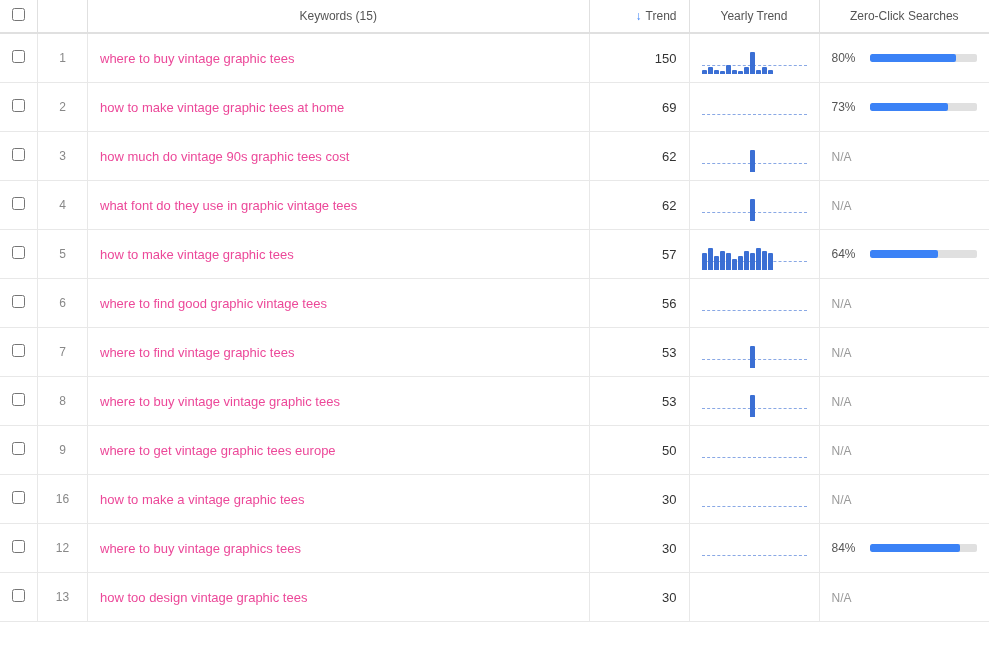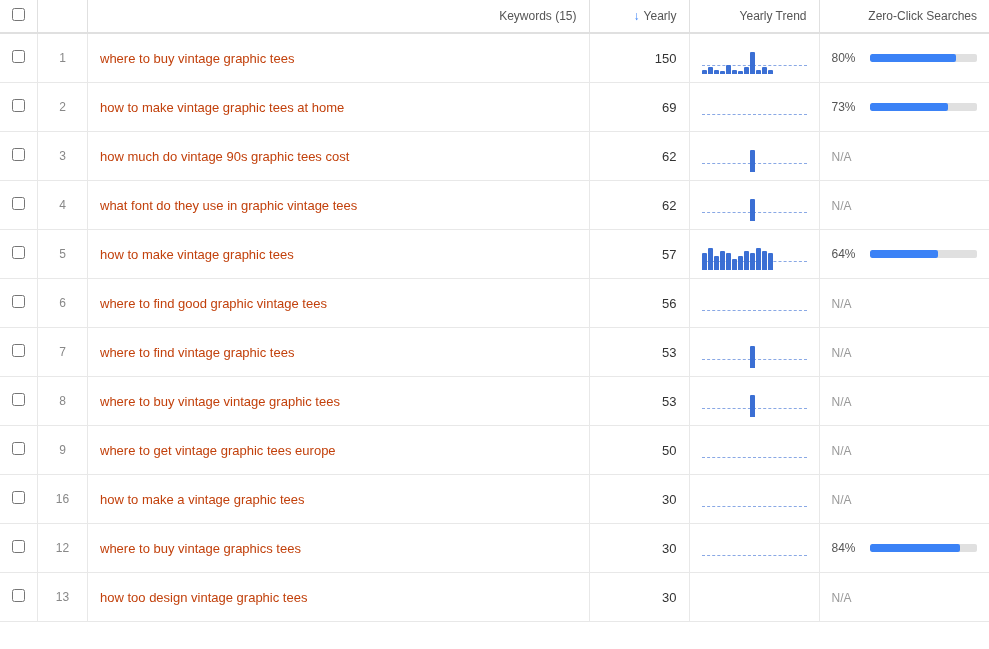--- a/index.html
+++ b/index.html
@@ -4,21 +4,21 @@
   <style>
     * { box-sizing: border-box; margin: 0; padding: 0; }
     body { font-family: -apple-system, BlinkMacSystemFont, 'Segoe UI', Arial, sans-serif; font-size: 13px; color: #333; background: #fff; }
     
     table { width: 100%; border-collapse: collapse; }
     thead th {
       background: #fff;
       border-bottom: 2px solid #e0e0e0;
       border-right: 1px solid #e0e0e0;
       padding: 8px 12px;
-      text-align: right;
+      text-align: center;
       font-weight: 500;
       color: #555;
       font-size: 12px;
       position: sticky;
       top: 0;
       white-space: nowrap;
     }
     thead th:last-child { border-right: none; }
     
     tbody tr {
@@ -32,21 +32,21 @@
     }
     tbody td:last-child { border-right: none; }
     
     .col-check { width: 36px; text-align: center; }
     .col-num { width: 50px; text-align: center; color: #888; font-size: 12px; }
     .col-keyword { min-width: 300px; }
     .col-volume { width: 100px; text-align: right; }
     .col-trend { width: 130px; }
     .col-zeroclk { width: 170px; }
     
-    .keyword-link { color: #c2410c; text-decoration: none; font-size: 13px; }
+    .keyword-link { color: #ec4899; text-decoration: none; font-size: 13px; }
     
     .volume-num { color: #333; font-size: 13px; text-align: right; display: block; }
     
     .trend-container { display: flex; align-items: flex-end; height: 32px; position: relative; gap: 1px; }
     .trend-bar { background: #3b6fd4; width: 5px; border-radius: 1px 1px 0 0; }
     .trend-line { position: absolute; bottom: 8px; left: 0; right: 0; border-bottom: 1.5px dashed #3b6fd4; opacity: 0.6; }
     
     .zeroclk-container { display: flex; align-items: center; gap: 8px; }
     .zeroclk-pct { color: #555; font-size: 12px; min-width: 30px; }
     .zeroclk-bar-bg { flex: 1; height: 8px; background: #e0e0e0; border-radius: 2px; overflow: hidden; }
@@ -65,21 +65,21 @@
   <thead>
     <tr>
       <th class="col-check">
         <input type="checkbox" style="">
       </th>
       <th class="col-num"></th>
       <th class="col-keyword">
         <span>Keywords (15)</span>
       </th>
       <th class="col-volume" style="cursor:pointer;">
-        <span class="volume-sort-icon">↓</span><span>Yearly</span>
+        <span class="volume-sort-icon">↓</span><span>Trend</span>
       </th>
       <th class="col-trend">
         <span>Yearly Trend</span>
       </th>
       <th class="col-zeroclk">
         <span>Zero-Click Searches</span>
       </th>
     </tr>
   </thead>
   <tbody id="table-body">

